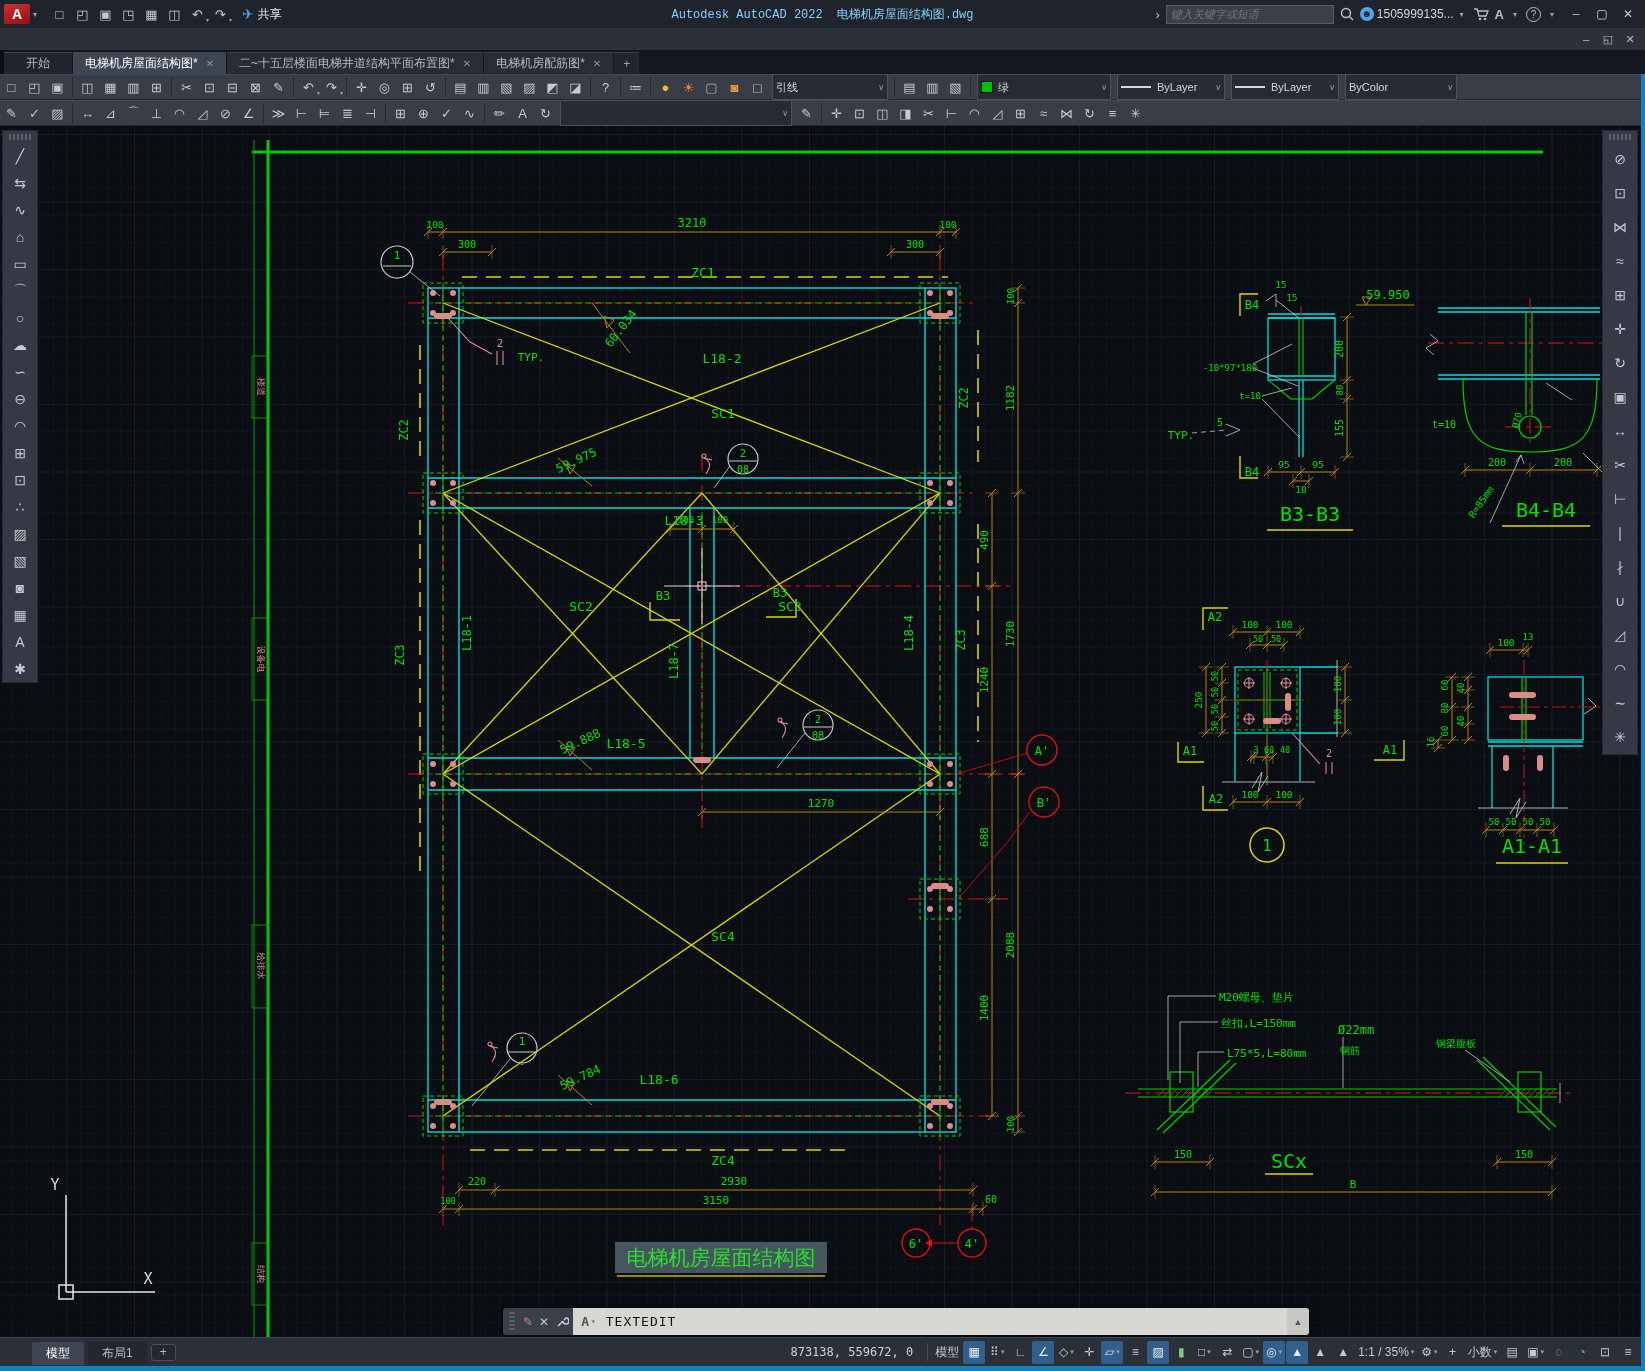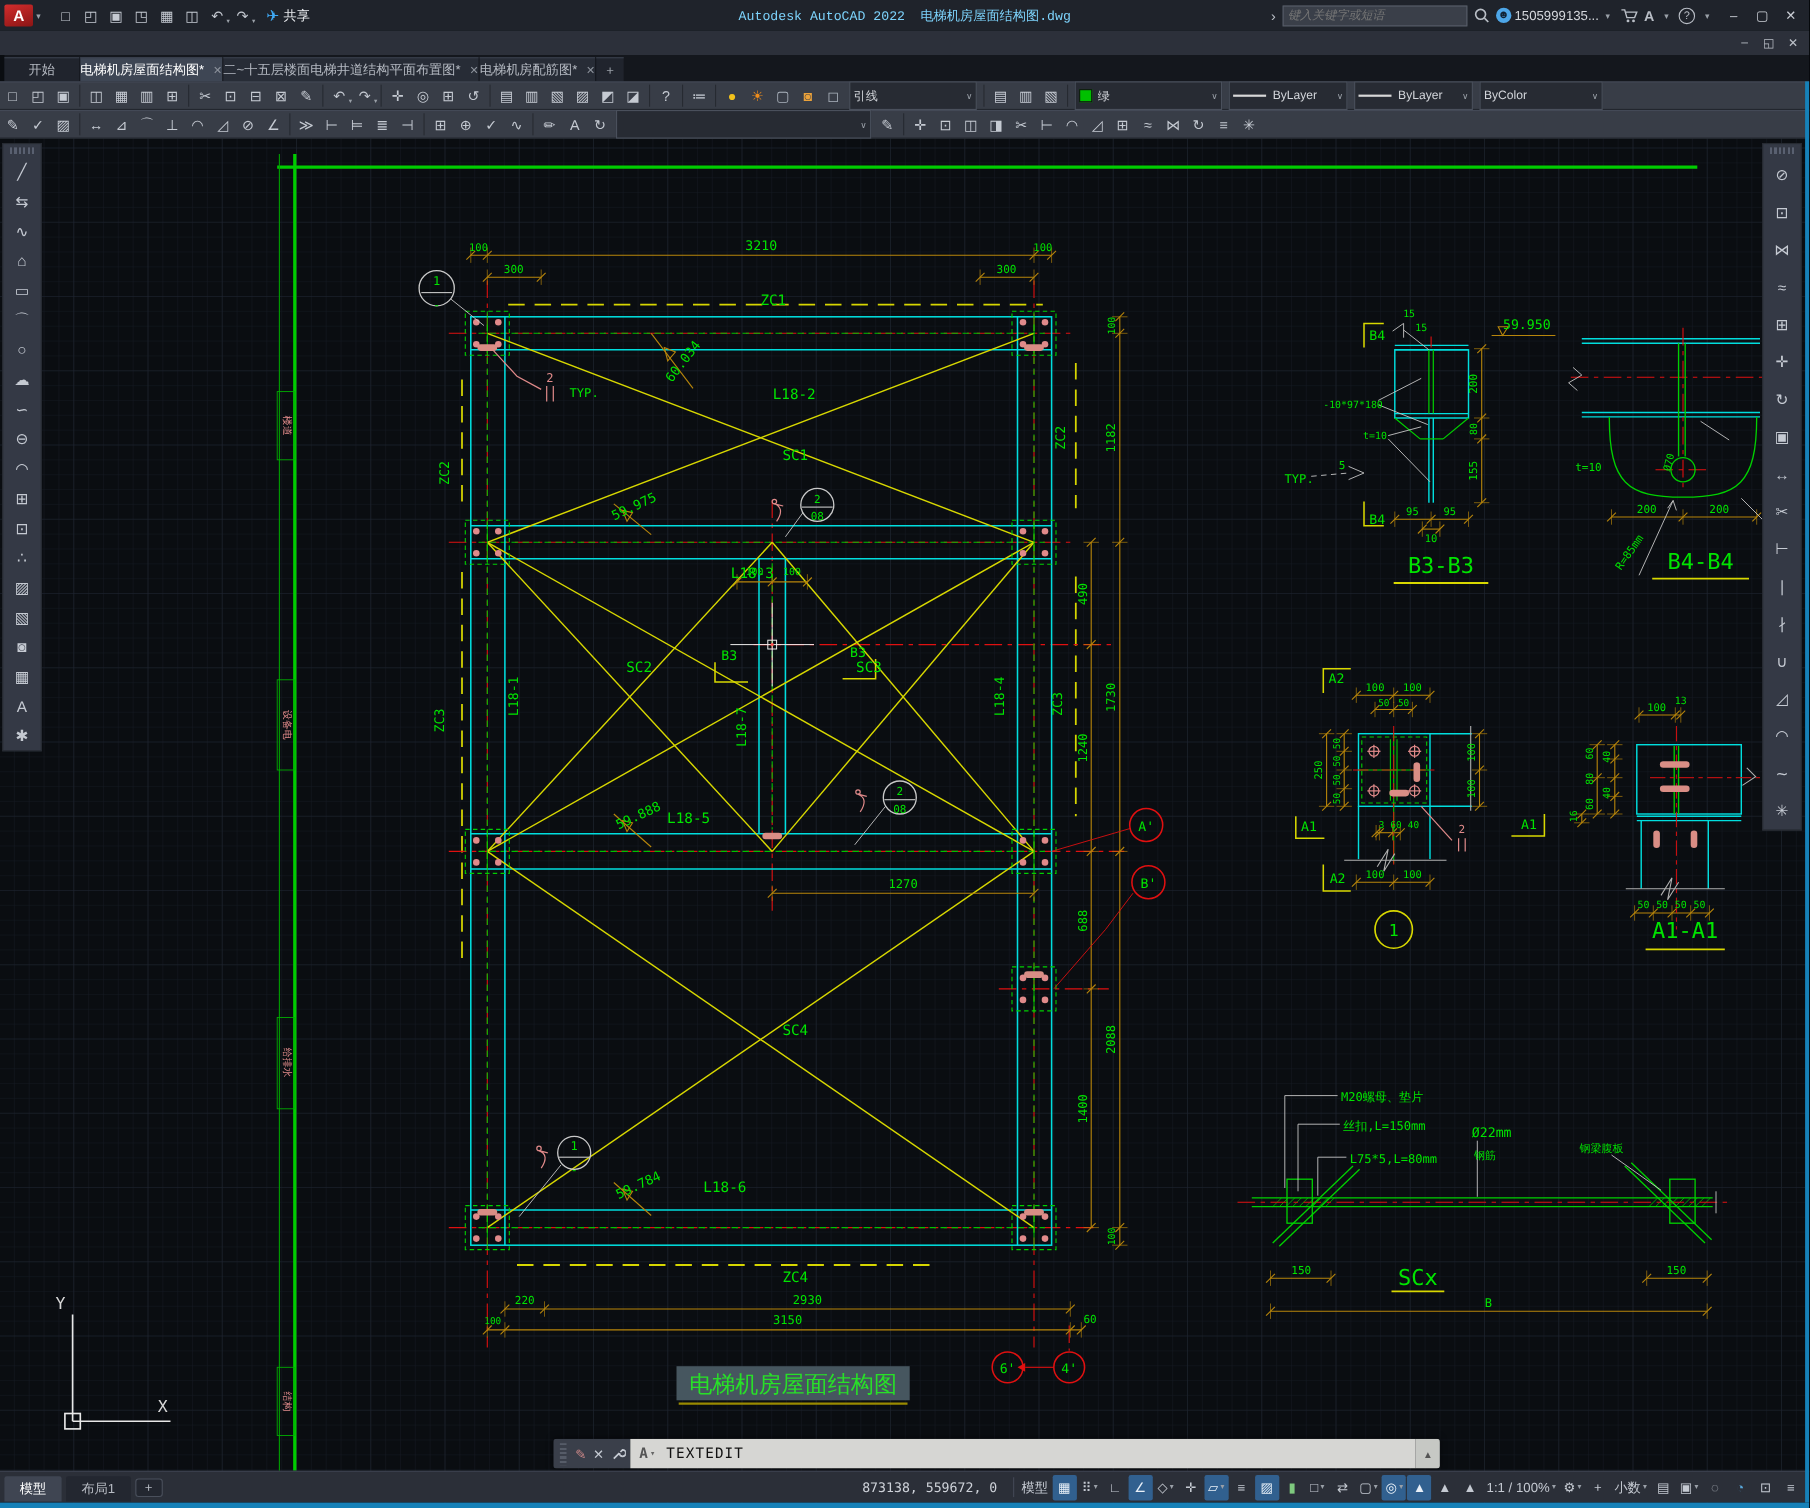--- a/index.html
+++ b/index.html
@@ -27,21 +27,21 @@
   .winc span { width:26px; text-align:center; color:#c9cdd4; font-size:12px; }
 
   
   .menubar { position:absolute; left:0; top:28px; width:100%; height:22px; background:#2c303a; display:flex; align-items:center; color:#d6d9de; font-size:12px; z-index:30; }
   .mitem { padding:0 11px; line-height:22px; }
   .docwin { position:absolute; right:4px; display:flex; }
   .docwin span { width:22px; text-align:center; color:#b9bec6; font-size:11px; }
 
   
   .tabsbar { position:absolute; left:4px; top:50px; width:100%; height:24px; background:#14171d; display:flex; align-items:flex-end; z-index:30; }
-  .ftab { height:22px; display:flex; align-items:center; padding:0 0; margin-right:1px; font-size:12px; color:#b4b9c1; background:#272c36; border-top:1px solid #3a404c; white-space:nowrap; }
+  .ftab { height:22px; display:flex; align-items:center; padding:0 12px; margin-right:1px; font-size:12px; color:#b4b9c1; background:#272c36; border-top:1px solid #3a404c; white-space:nowrap; }
   .ftab.start { background:#20242d; padding:0 22px; }
   .ftab.active { background:#3e4654; color:#ffffff; }
   .ftab .x { margin-left:8px; font-size:10px; color:#8d939c; }
   .ftab.plus { padding:0 9px; color:#9aa0a8; background:#20242d; }
 
   
   .tbrow { position:absolute; left:0; width:100%; height:26px; background:#383d47; border-top:1px solid #434956; border-bottom:1px solid #22262e; display:flex; align-items:center; z-index:30; }
   #tb1 { top:74px; } #tb2 { top:100px; }
   .tbtn { width:23px; height:22px; display:flex; align-items:center; justify-content:center; color:#c5cad2; font-size:13px; position:relative; flex:none; }
   .tbtn .dda { position:absolute; right:0px; bottom:2px; font-size:6px; color:#9aa0a8; }
@@ -64,21 +64,21 @@
   .cmdbar { position:absolute; left:503px; top:1308px; width:806px; height:27px; display:flex; z-index:25; border-radius:3px; overflow:hidden; box-shadow:0 0 6px #0008; }
   .cmd-dark { background:#3a3f4a; display:flex; align-items:center; padding:0 4px; gap:6px; }
   .cmd-dark span { color:#c5cad2; font-size:12px; }
   .cmdfield { flex:1; background:#d6d6d3; display:flex; align-items:center; font-family:"DejaVu Sans Mono", monospace; }
   .cmdA { color:#555; font-size:13px; margin:0 2px 0 8px; font-weight:bold; }
   .cmdA + .cdd { color:#666; font-size:8px; margin-right:10px; }
   .cmdtext { color:#111; font-size:13px; letter-spacing:1px; }
   .cmdup { width:22px; background:#c6c8c4; color:#555; display:flex; align-items:center; justify-content:center; font-size:9px; }
 
   
-  .statusbar { position:absolute; left:0; top:1337px; width:100%; height:29px; background:#2b2f38; border-top:1px solid #3d4350; display:flex; align-items:center; z-index:30; }
+  .statusbar { position:absolute; left:0; top:1337px; width:100%; height:29px; background:#2b2f38; border-top:1px solid #3d4350; display:flex; align-items:center; z-index:30;padding-left:28px; }
   .stab { height:23px; margin-top:2px; display:flex; align-items:center; padding:0 14px; font-size:12px; color:#b8bcc4; background:#232730; margin-left:4px; border-radius:2px 2px 0 0; }
   .stab.active { background:#3f4552; color:#fff; }
   .stab.plus { padding:0 8px; border:1px solid #4a505c; border-radius:3px; height:17px; margin-top:0; }
   .sright { position:absolute; right:6px; display:flex; align-items:center; gap:1px; }
   .coords { color:#ced2d9; font-family:"DejaVu Sans Mono", monospace; font-size:12px; margin-right:10px; }
   .sbtn { min-width:22px; height:23px; display:flex; align-items:center; justify-content:center; color:#c5cad2; font-size:12px; padding:0 3px; position:relative; border-radius:2px; }
   .sbtn.on { background:#31608f; color:#e8f0f8; }
   .sbtn .dda { font-size:7px; color:#9aa0a8; margin-left:2px; }
   .ssep { width:1px; height:18px; background:#434956; margin:0 3px; }
 
@@ -1429,21 +1429,21 @@
           <div class="sbtn on">
             <span>▲</span>
           </div>
           <div class="sbtn">
             <span>▲</span>
           </div>
           <div class="sbtn">
             <span>▲</span>
           </div>
           <div class="sbtn">
-            <span>1:1 / 100%</span>
+            <span>1:1 / 35%</span>
             <span class="dda">▾</span>
           </div>
           <div class="sbtn">
             <span>⚙</span>
             <span class="dda">▾</span>
           </div>
           <div class="sbtn">
             <span>+</span>
           </div>
           <div class="sbtn">

